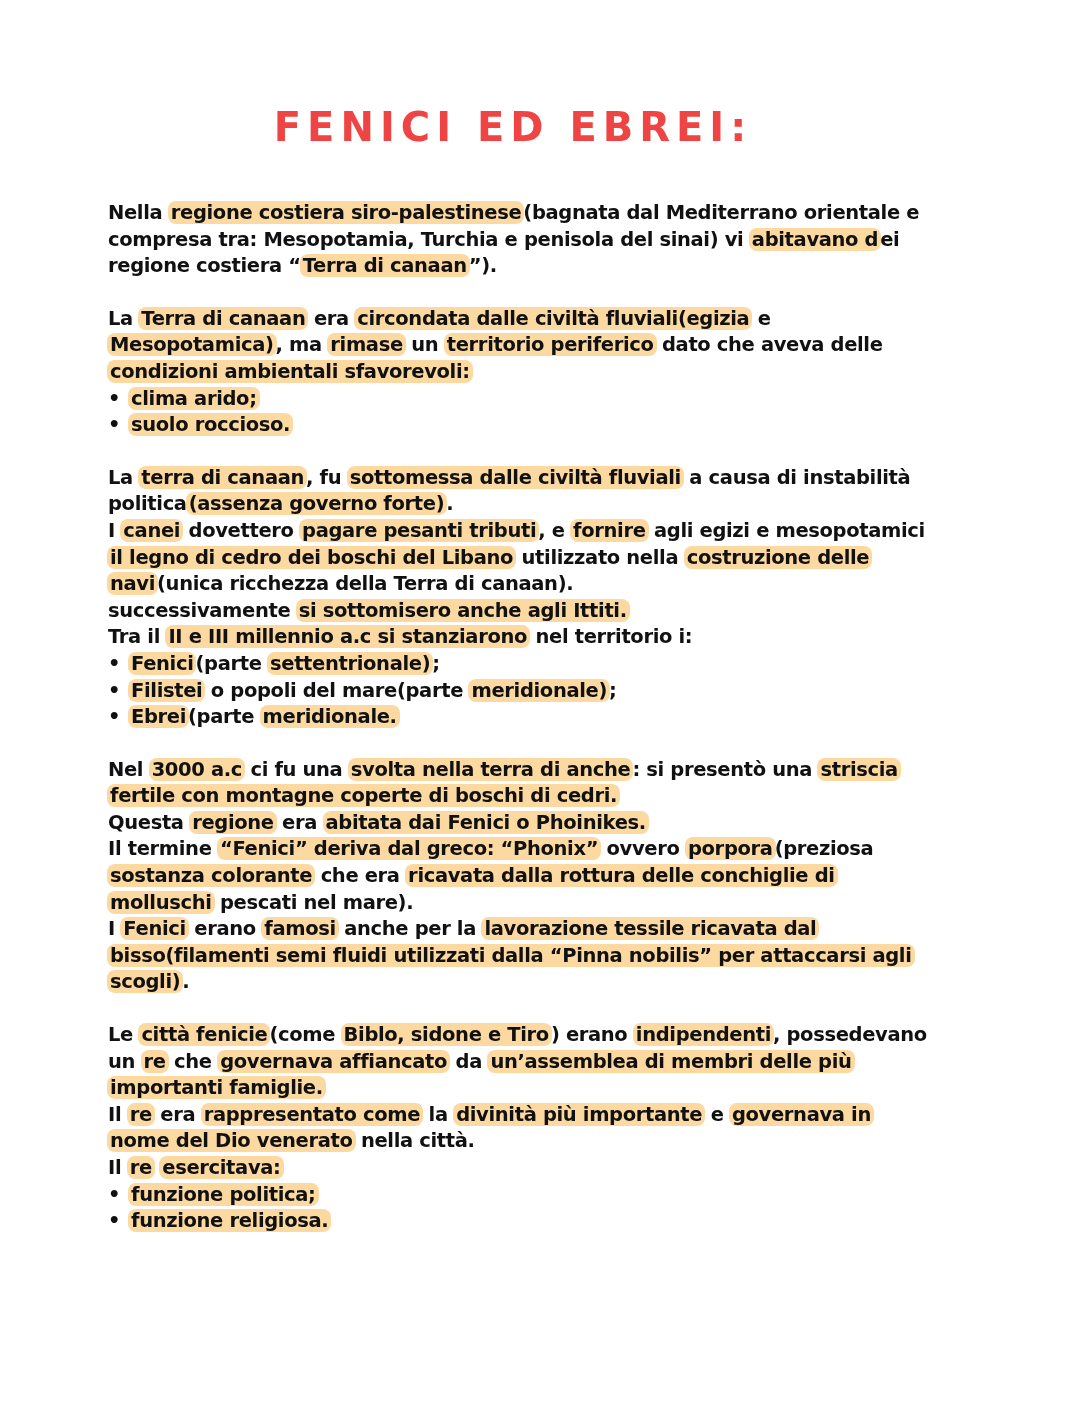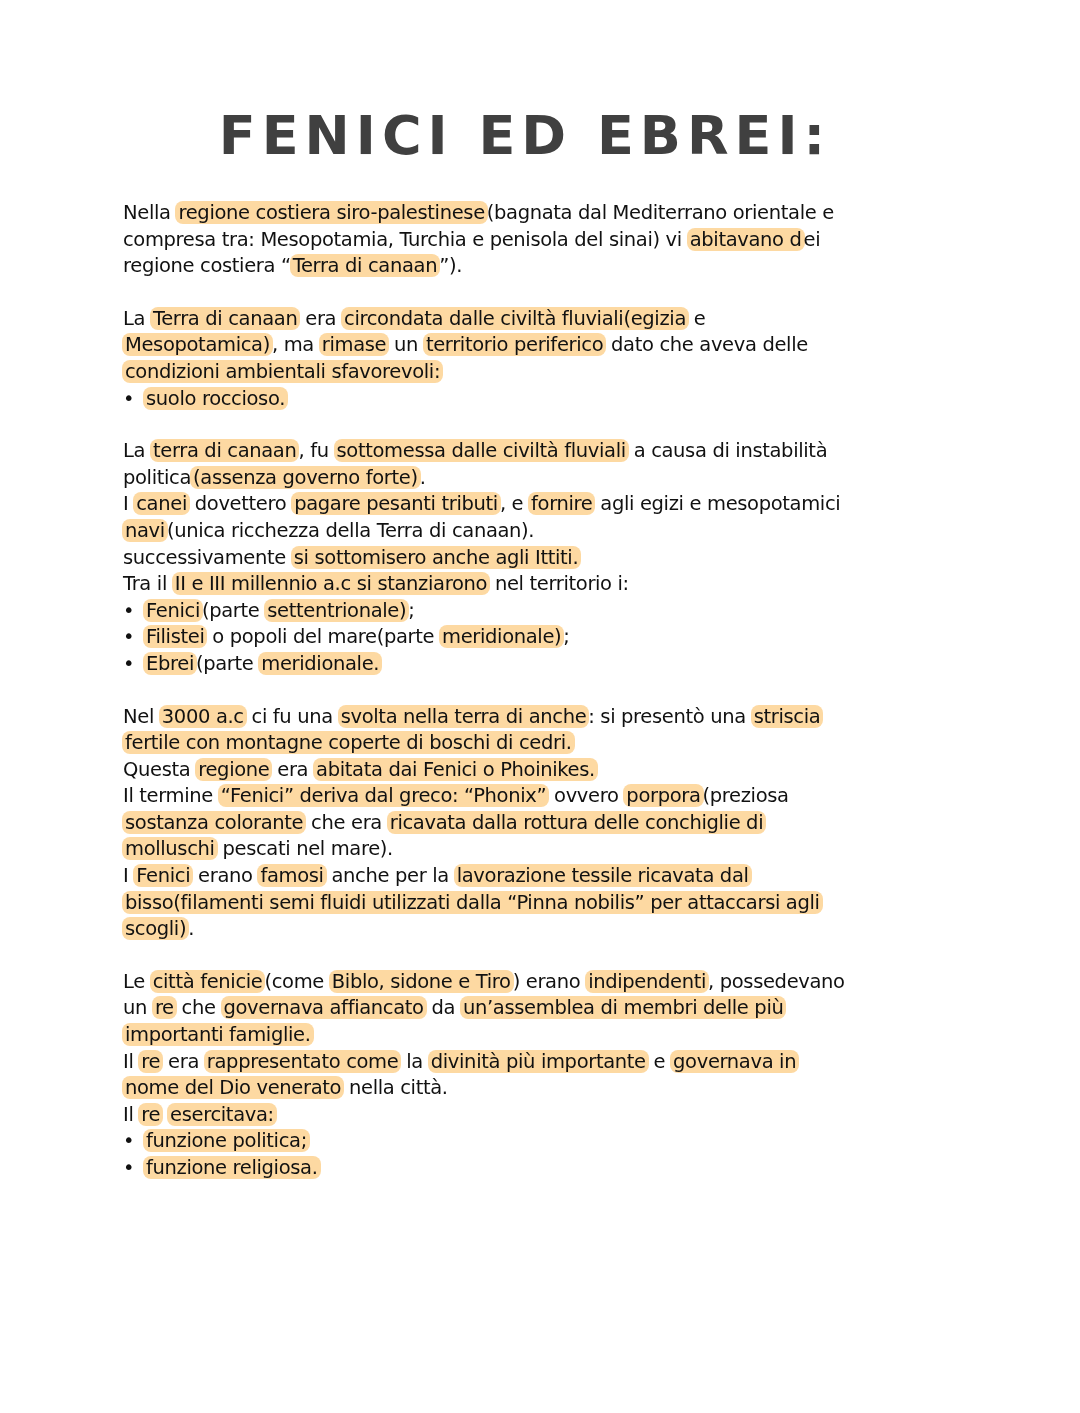--- a/index.html
+++ b/index.html
@@ -1,48 +1,50 @@
 <!DOCTYPE html>
 <html><head>
 <meta charset="utf-8">
 <style>
   html, body { margin:0; padding:0; background:#ffffff; }
   body { width:1080px; height:1413px; position:relative; overflow:hidden;
          font-family:"DejaVu Sans", sans-serif; color:#111; }
-  .title { position:absolute; left:12px; top:104px; width:1026px; text-align:center;
-           font-family:"DejaVu Sans", sans-serif; font-weight:bold; font-size:54px;
-           letter-spacing:6px; color:#404040; }
+  .title { position:absolute; left:0; top:104px; width:1026px; text-align:center;
+           font-family:"DejaVu Sans", sans-serif; font-weight:bold; font-size:40px;
+           letter-spacing:6px; color:#ef4444; }
   .content { position:absolute; left:108px; top:200px; width:880px; }
   .para { margin:0 0 26px 0; }
   .line { height:26.6px; line-height:26.6px; font-size:19.5px; white-space:nowrap;
-          letter-spacing:-0.35px; font-weight:400;margin-left:15px; }
+          letter-spacing:-0.35px; font-weight:700; }
   .hl { background:#FDD9A2; border-radius:8px; padding:0 3px; margin:0 -1px;
         box-decoration-break:clone; -webkit-box-decoration-break:clone; }
   .bullet { display:inline-block; width:21px; }
 </style>
 </head>
 <body>
 
 <div class="title">FENICI ED EBREI:</div>
 <div class="content" id="content">
     <div class="para">
       <div class="line"><span>Nella </span><span class="hl">regione costiera siro-palestinese</span><span>(bagnata dal Mediterrano orientale e</span></div>
       <div class="line"><span>compresa tra: Mesopotamia, Turchia e penisola del sinai) vi </span><span class="hl">abitavano d</span><span>ei</span></div>
       <div class="line"><span>regione costiera “</span><span class="hl">Terra di canaan</span><span>”).</span></div>
     </div>
     <div class="para">
       <div class="line"><span>La </span><span class="hl">Terra di canaan</span><span> era </span><span class="hl">circondata dalle civiltà fluviali(egizia</span><span> e</span></div>
       <div class="line"><span class="hl">Mesopotamica)</span><span>, ma </span><span class="hl">rimase</span><span> un </span><span class="hl">territorio periferico</span><span> dato che aveva delle</span></div>
       <div class="line"><span class="hl">condizioni ambientali sfavorevoli:</span></div>
+      <div class="line"><span class="bullet">•</span><span class="hl">clima arido;</span></div>
       <div class="line"><span class="bullet">•</span><span class="hl">suolo roccioso.</span></div>
     </div>
     <div class="para">
       <div class="line"><span>La </span><span class="hl">terra di canaan</span><span>, fu </span><span class="hl">sottomessa dalle civiltà fluviali</span><span> a causa di instabilità</span></div>
       <div class="line"><span>politica</span><span class="hl">(assenza governo forte)</span><span>.</span></div>
       <div class="line"><span>I </span><span class="hl">canei</span><span> dovettero </span><span class="hl">pagare pesanti tributi</span><span>, e </span><span class="hl">fornire</span><span> agli egizi e mesopotamici</span></div>
+      <div class="line"><span class="hl">il legno di cedro dei boschi del Libano</span><span> utilizzato nella </span><span class="hl">costruzione delle </span></div>
       <div class="line"><span class="hl">navi</span><span>(unica ricchezza della Terra di canaan).</span></div>
       <div class="line"><span>successivamente </span><span class="hl">si sottomisero anche agli Ittiti.</span></div>
       <div class="line"><span>Tra il </span><span class="hl">II e III millennio a.c si stanziarono</span><span> nel territorio i:</span></div>
       <div class="line"><span class="bullet">•</span><span class="hl">Fenici</span><span>(parte </span><span class="hl">settentrionale)</span><span>;</span></div>
       <div class="line"><span class="bullet">•</span><span class="hl">Filistei</span><span> o popoli del mare(parte </span><span class="hl">meridionale)</span><span>;</span></div>
       <div class="line"><span class="bullet">•</span><span class="hl">Ebrei</span><span>(parte </span><span class="hl">meridionale.</span></div>
     </div>
     <div class="para">
       <div class="line"><span>Nel </span><span class="hl">3000 a.c</span><span> ci fu una </span><span class="hl">svolta nella terra di anche</span><span>: si presentò una </span><span class="hl">striscia</span></div>
       <div class="line"><span class="hl">fertile con montagne coperte di boschi di cedri.</span></div>

